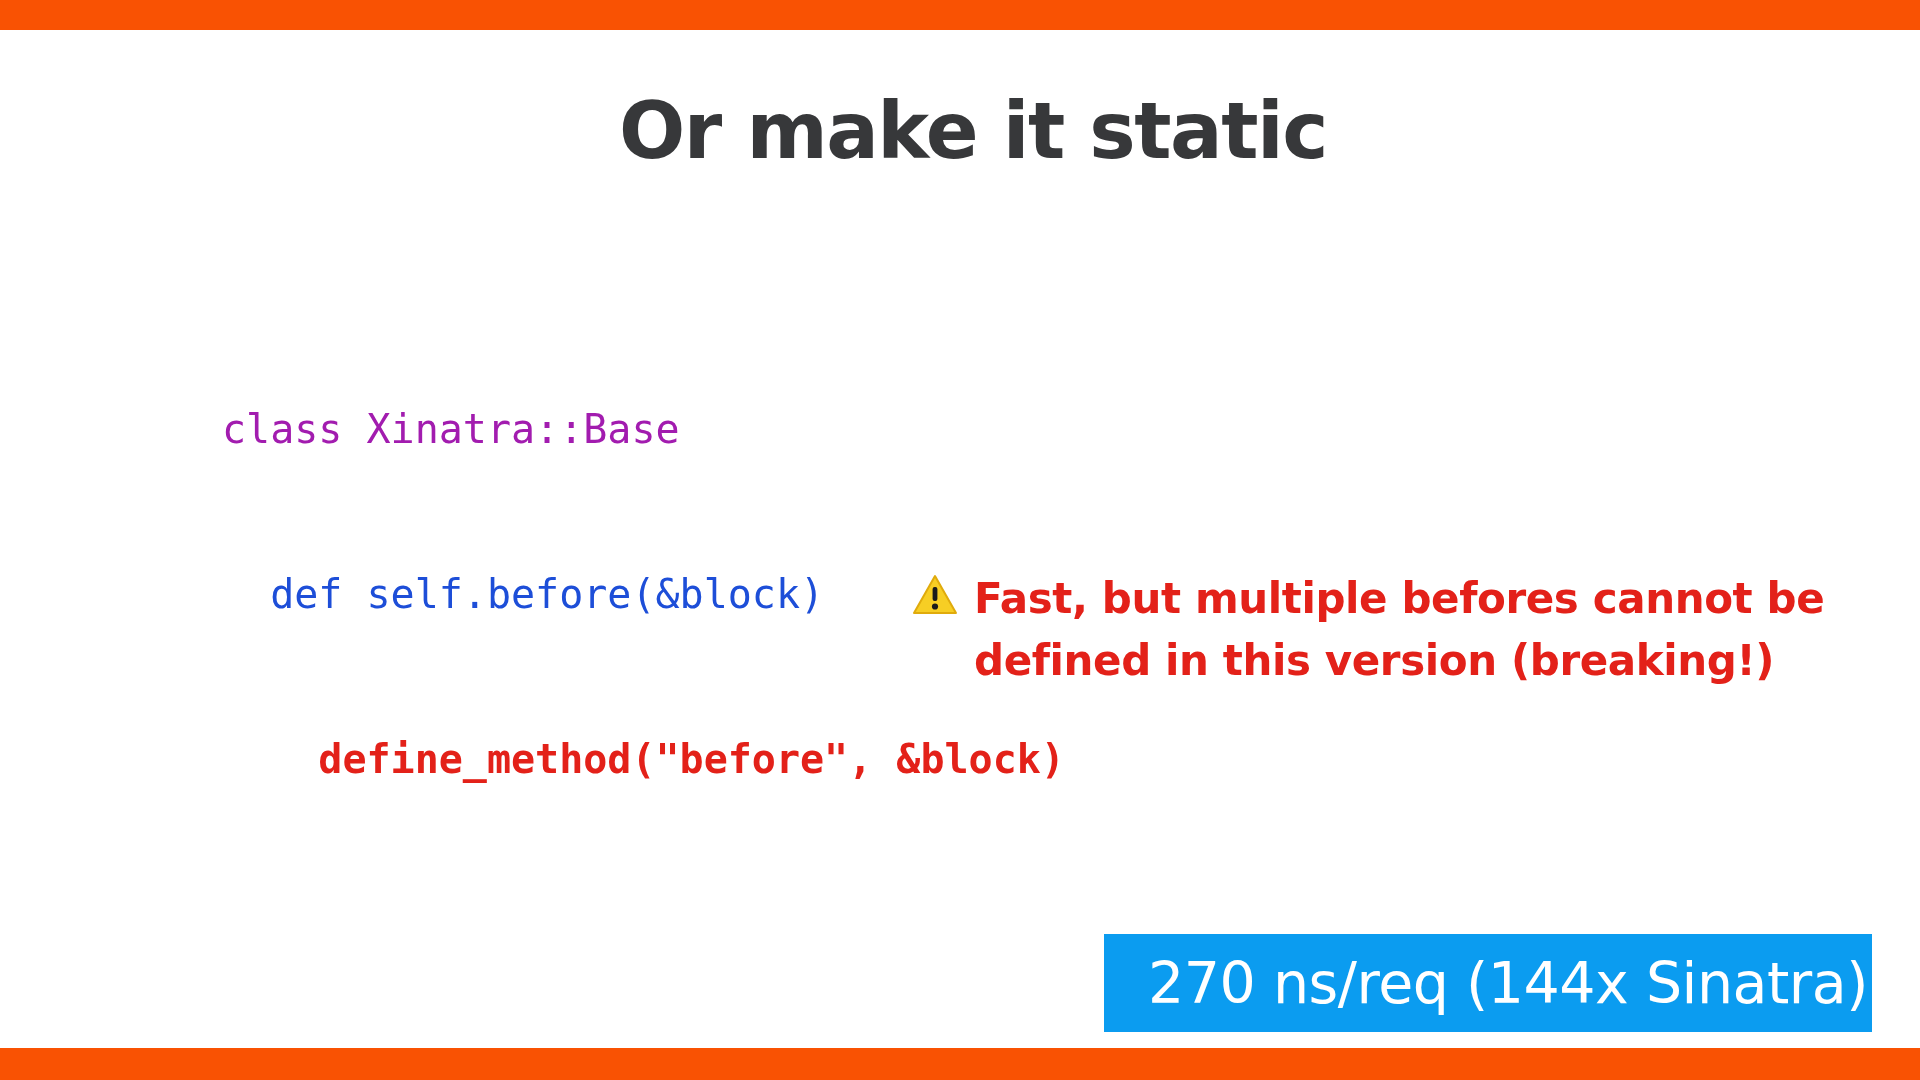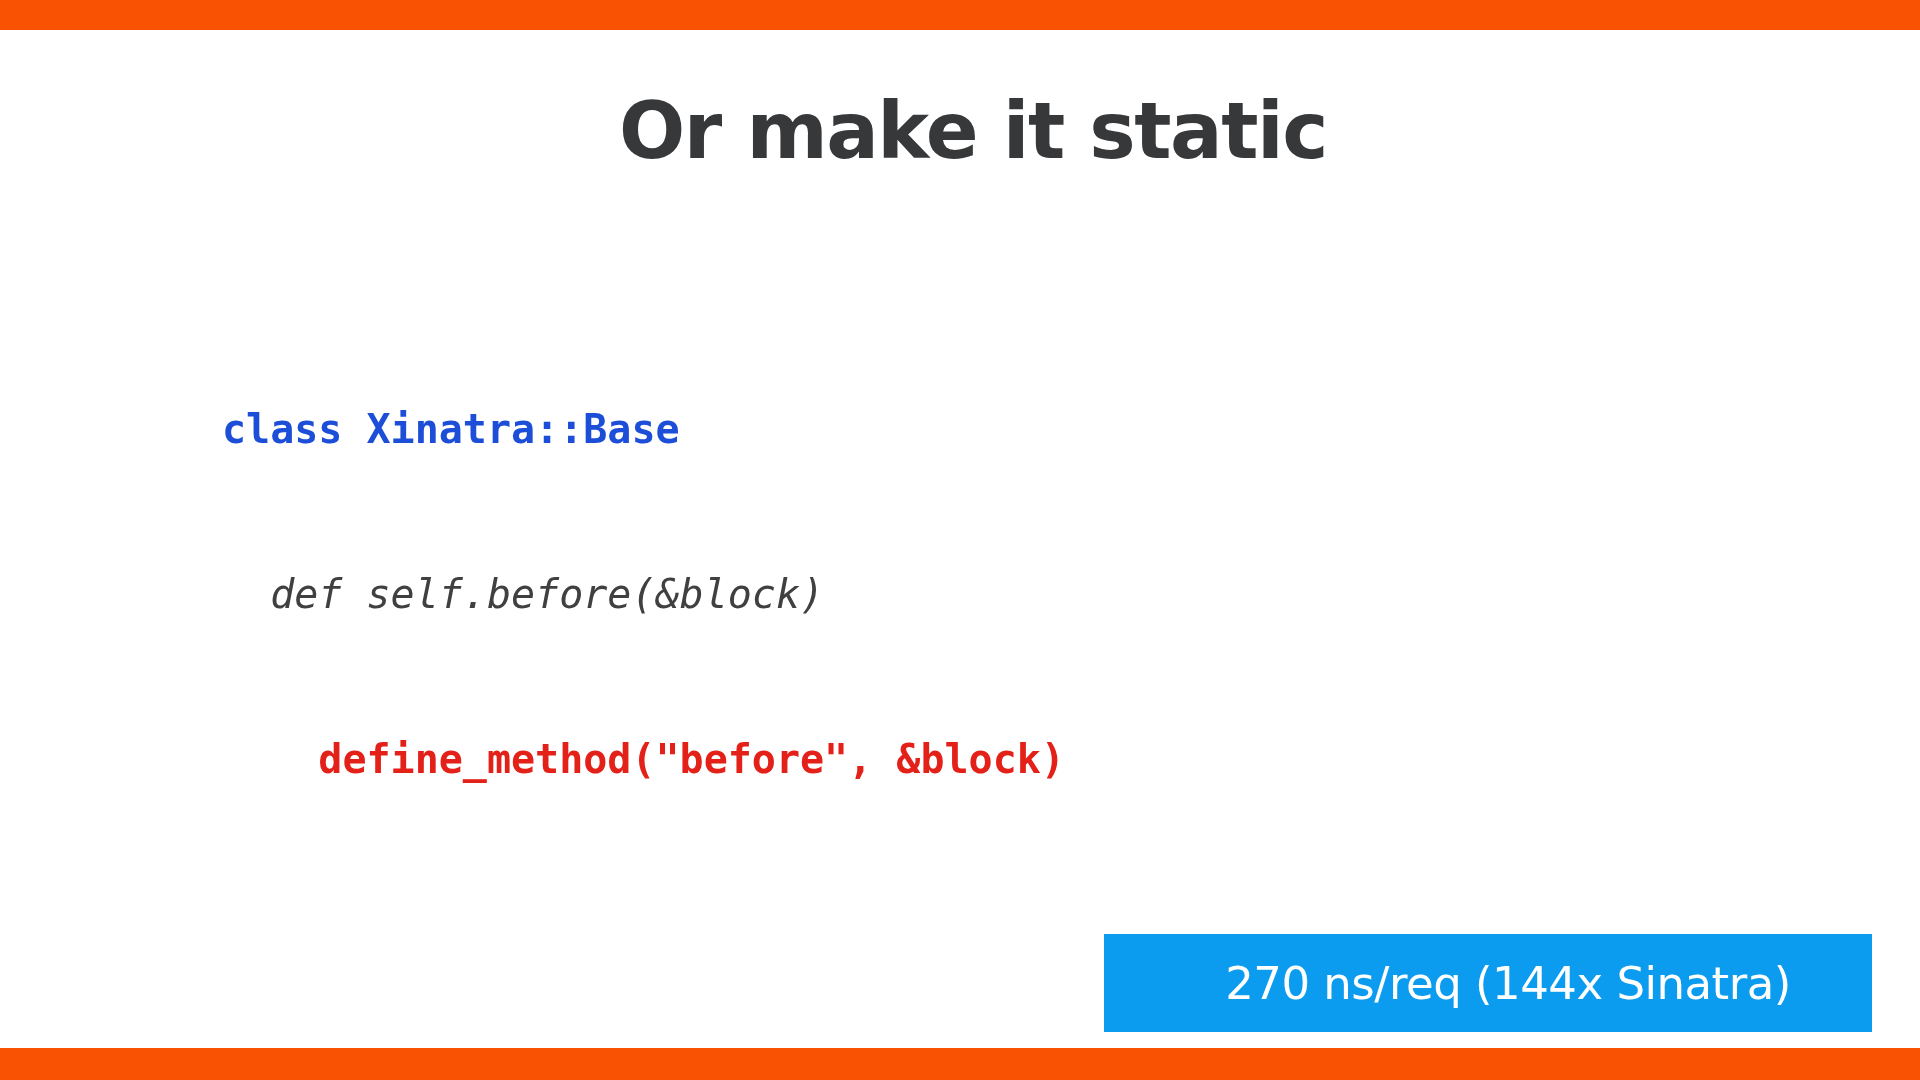--- a/index.html
+++ b/index.html
@@ -36,22 +36,22 @@
   .code{
     position:absolute;
     top:292px; left:222px;
     font-family:"DejaVu Sans Mono", monospace;
     font-size:40px;
     line-height:55px;
     white-space:pre;
     color:#313336;
   }
   .code .ln{ display:block; height:55px; }
-  .c-dark{ color:#1d4ed8;font-weight:bold; }
-  .c-red{ color:#404040;font-style:italic; }
+  .c-dark{ color:#a21caf; }
+  .c-red{ color:#1d4ed8; }
   .c-red-b{ color:#e32119; font-weight:bold; }
   .blank{ color:transparent; }
 
   .callout{
     position:absolute;
     top:568px; left:912px;
     width:980px;
     display:flex;
     align-items:flex-start;
     gap:16px;
@@ -74,21 +74,21 @@
     left:1104px; top:934px;
     width:768px; height:98px;
     background:#0b9cf0;
     display:flex;
     align-items:center;
     justify-content:center;
   }
   .perf-badge span{
     color:#ffffff;
     font-family:"DejaVu Sans", sans-serif;
-    font-size:45px;
+    font-size:57px;
     letter-spacing:-0.5px;
     margin-left:40px;
   }
 </style>
 </head>
 <body>
 
 <div class="slide">
 
   <div class="bar bar-top"></div>
@@ -103,18 +103,31 @@
     <span class="ln blank"></span>
     
     
     
     
     
     
     
   </div>
 
+  <div class="callout">
+    <span class="warn-icon">
+      <svg width="46" height="42" viewBox="0 0 46 42">
+        <path d="M23 2 L44 39 L2 39 Z" fill="#f7ce24" stroke="#e0ab0c" stroke-width="2" stroke-linejoin="round"></path>
+        <rect x="20.6" y="13" width="4.8" height="14" rx="2" fill="#1b1b1b"></rect>
+        <circle cx="23" cy="32.5" r="3.1" fill="#1b1b1b"></circle>
+      </svg>
+    </span>
+    <div class="callout-text">
+      <div>Fast, but multiple befores cannot be</div>
+      <div>defined in this version (breaking!)</div>
+    </div>
+  </div>
 
   <div class="perf-badge">
     <span>270 ns/req (144x Sinatra)</span>
   </div>
 
 </div>
 
 </body></html>

